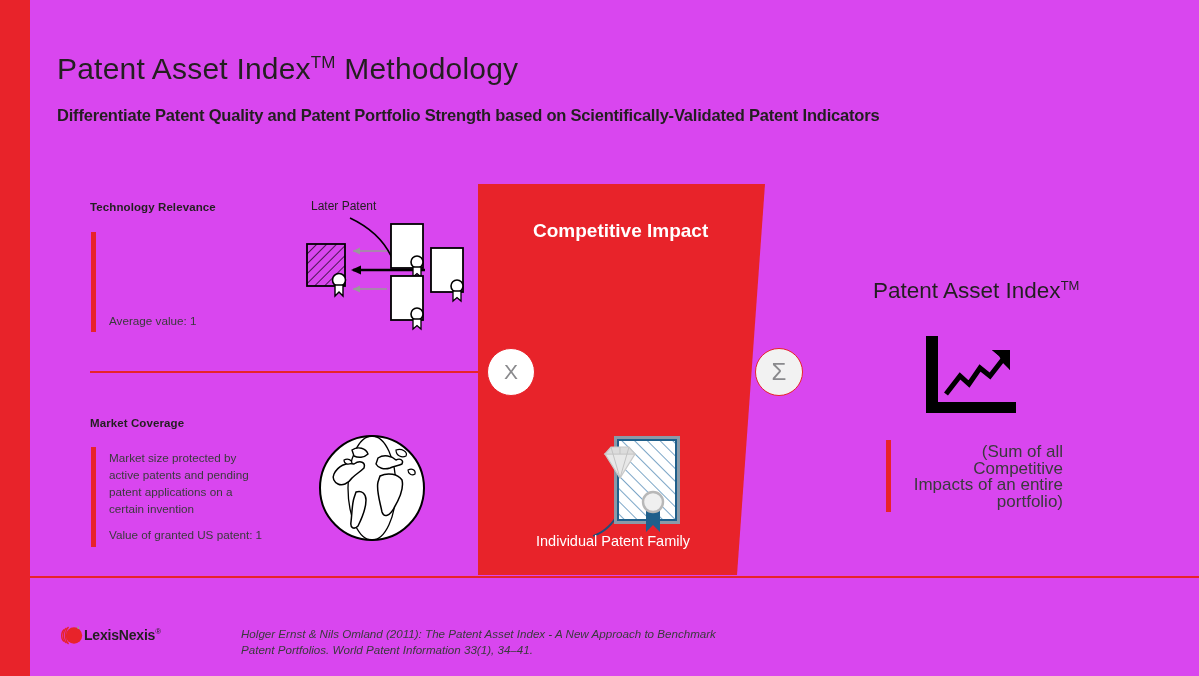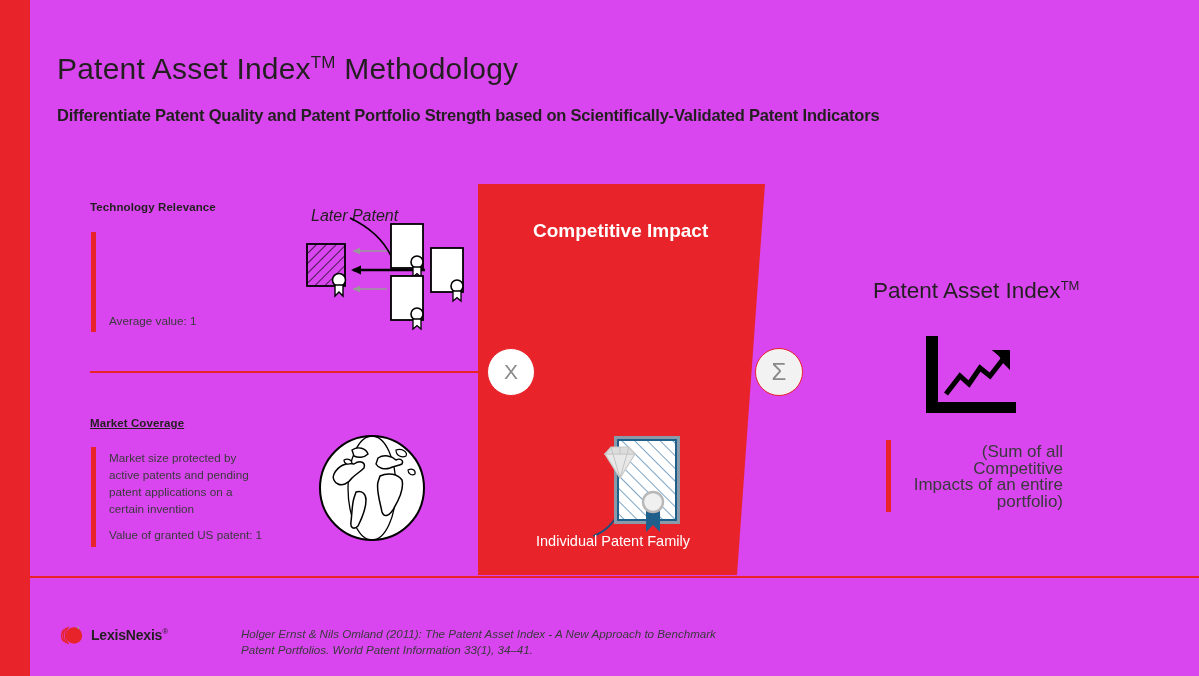--- a/index.html
+++ b/index.html
@@ -38,21 +38,21 @@
     pointer-events:none;
   }
 
   
   .sec-label{
     position:absolute;
     font-size:11.5px;font-weight:700;color:#231f20;
     letter-spacing:0.1px;white-space:nowrap;
   }
   .sec-label.tech{left:90px;top:201px;}
-  .sec-label.mkt{left:90px;top:417px;text-decoration:underline;}
+  .sec-label.mkt{left:90px;top:417px;}
 
   .accent-bar{
     position:absolute;width:5px;background:#e8232a;
   }
   .accent-bar.tech{left:91px;top:232px;height:100px;}
   .accent-bar.mkt{left:91px;top:447px;height:100px;}
   .accent-bar.pai{left:886px;top:440px;height:72px;}
 
   .body-text{
     position:absolute;
@@ -112,32 +112,32 @@
   }
 
   
   .dg{position:absolute;}
   .dg-citation{left:295px;top:196px;}
   .dg-globe{left:308px;top:430px;}
   .dg-cert{left:583px;top:428px;}
   .dg-chart{left:920px;top:332px;}
 
   .later-patent-label{
-    position:absolute;left:311px;top:207px;
-    font-size:16px;color:#231f20;white-space:nowrap;font-weight:400;font-style:italic;
+    position:absolute;left:311px;top:199px;
+    font-size:12px;color:#231f20;white-space:nowrap;font-weight:400;
   }
 
   
   .footer-rule{
     position:absolute;left:30px;top:576px;width:1169px;height:1.5px;
     background:#e8232a;
   }
   .logo{
     position:absolute;left:60px;top:624px;
-    display:flex;align-items:center;gap:7px;
+    display:flex;align-items:center;
   }
   .logo-text{
     font-size:14px;font-weight:700;color:#231f20;letter-spacing:-0.2px;
   }
   .logo-text .reg{font-size:8px;vertical-align:super;font-weight:400;}
   .citation{
     position:absolute;left:241px;top:626px;width:620px;
     font-size:11.6px;font-style:italic;color:#3a3a3c;line-height:16px;
     white-space:pre-line;
   }

